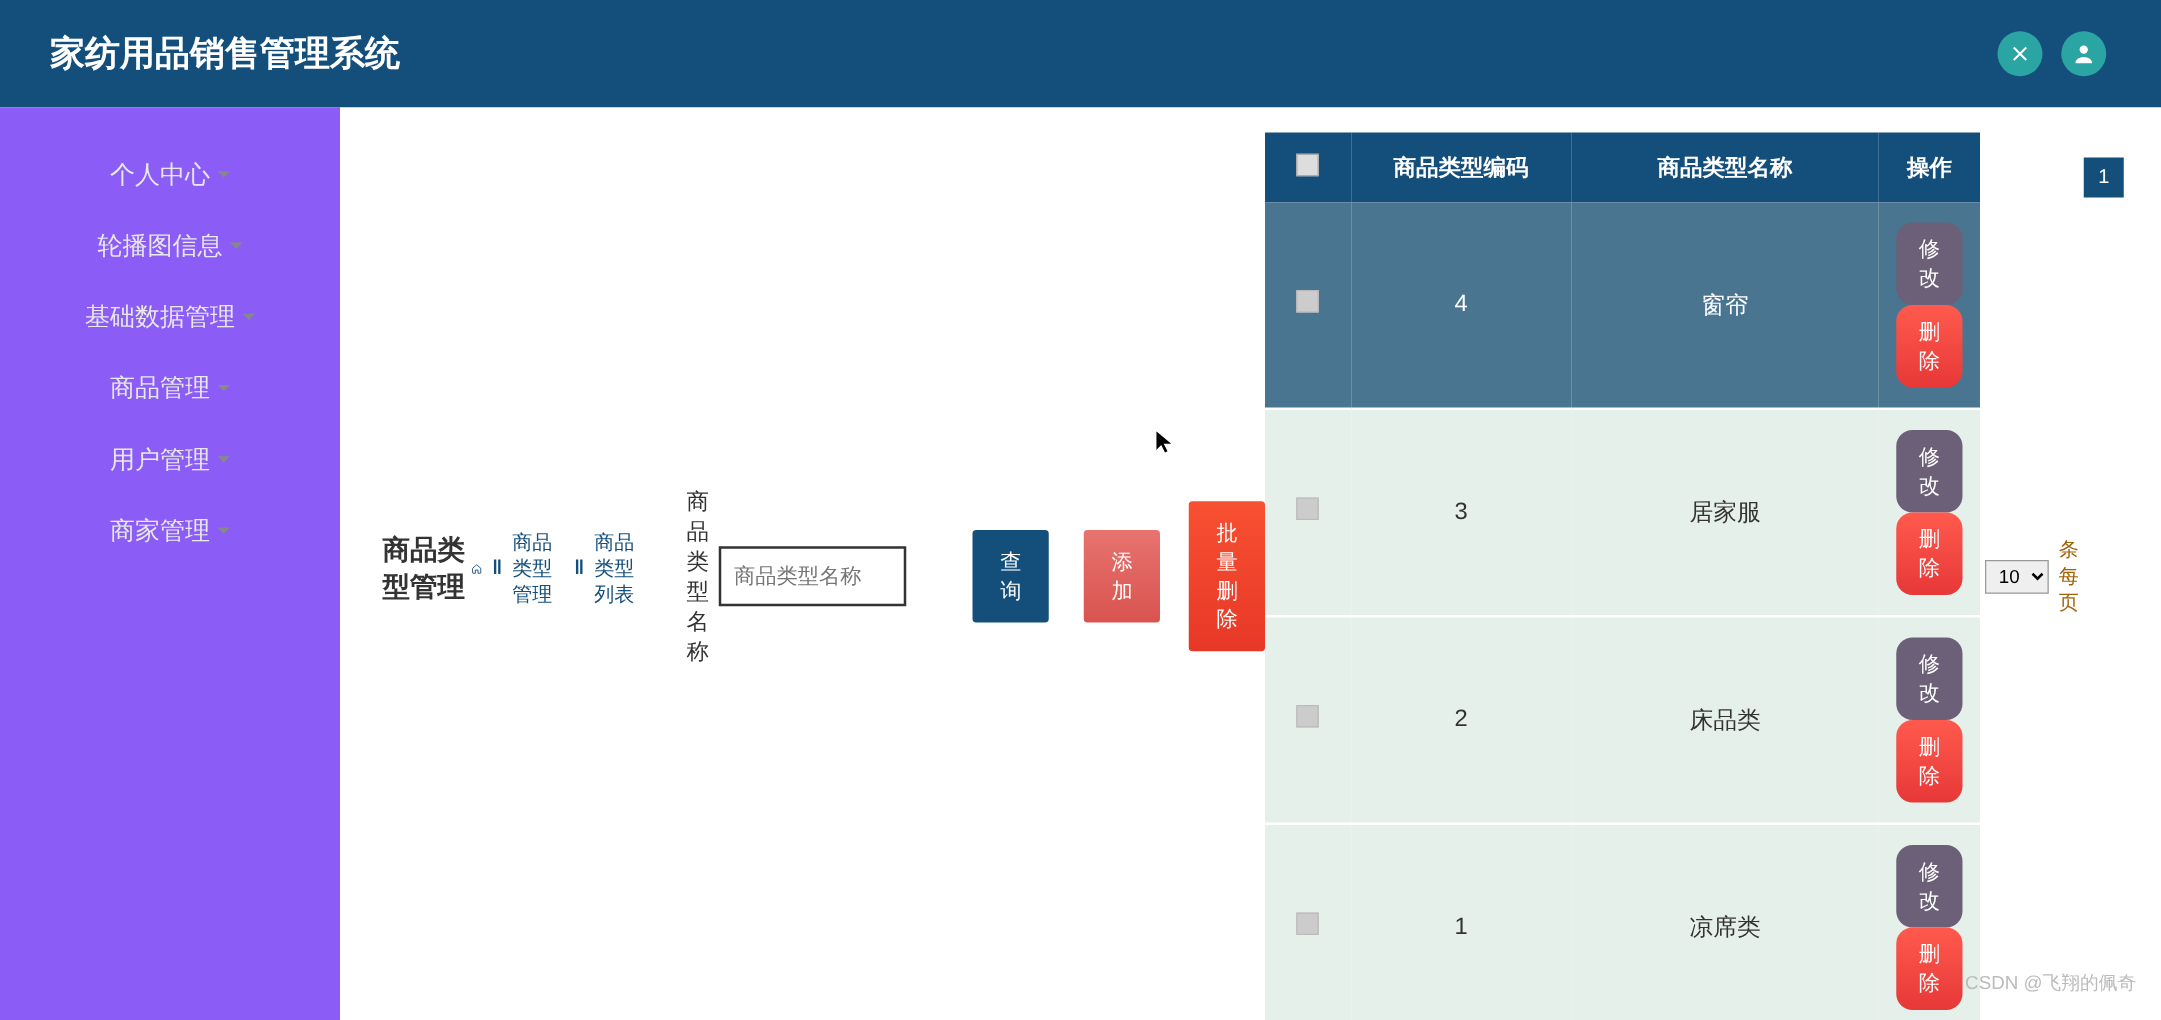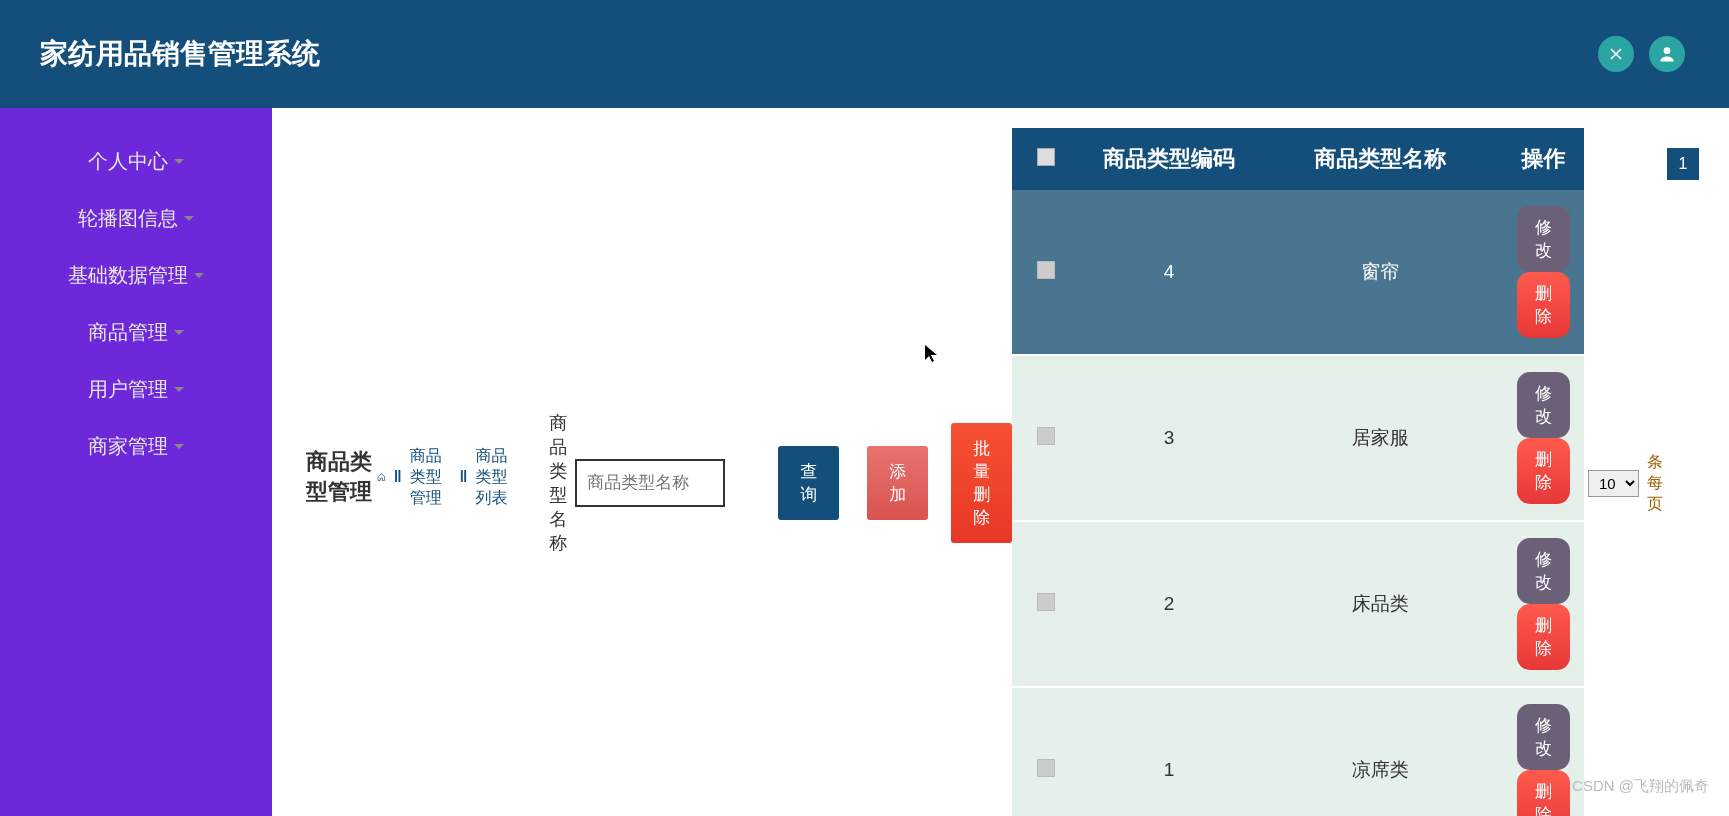--- a/index.html
+++ b/index.html
@@ -1,26 +1,26 @@
 <!DOCTYPE html>
 <html><head>
   <meta charset="utf-8">
   <style>
     * { box-sizing: border-box; margin: 0; padding: 0; }
     body { font-family: "Microsoft YaHei", sans-serif; background: #fff; width: 1729px; height: 816px; overflow: hidden; }
     
-    .header { background: #144f7c; height: 108px; display: flex; align-items: center; justify-content: space-between; padding: 0 44px 0 40px; }
+    .header { background: #144f7c; height: 86px; display: flex; align-items: center; justify-content: space-between; padding: 0 44px 0 40px; }
     .header-title { color: #fff; font-size: 28px; font-weight: bold; }
     .header-icons { display: flex; gap: 15px; }
     .icon-btn { width: 36px; height: 36px; border-radius: 50%; background: #2aa5a3; display: flex; align-items: center; justify-content: center; cursor: pointer; }
     .icon-btn svg { width: 20px; height: 20px; fill: #fff; }
     
     .body { display: flex; height: calc(816px - 86px); }
     
-    .sidebar { width: 272px; background: #6d28d9; display: flex; flex-direction: column; padding-top: 25px; }
+    .sidebar { width: 272px; background: #8b5cf6; display: flex; flex-direction: column; padding-top: 25px; }
     .sidebar-item { color: #e8e8e8; font-size: 20px; text-align: center; padding: 15px 0; cursor: pointer; display: flex; align-items: center; justify-content: center; }
     .caret { width: 0; height: 0; border-left: 5px solid transparent; border-right: 5px solid transparent; border-top: 5px solid #888; margin-left: 6px; }
     
     .main { flex: 1; background: #fff; padding: 20px 20px 0 20px; display: flex; flex-direction: row; }
     
     .page-header { display: flex; justify-content: space-between; align-items: center; padding: 0 12px 12px 14px; }
     .page-title { font-size: 22px; font-weight: bold; color: #333; }
     .breadcrumb { display: flex; align-items: center; color: #144f7c; font-size: 16px; gap: 8px; }
     .breadcrumb svg { width: 20px; height: 20px; fill: none; stroke: #144f7c; stroke-width: 2; }
     .bc-sep { color: #144f7c; font-weight: bold; }
@@ -30,21 +30,21 @@
     .filter-label { font-size: 18px; color: #333; margin-right: 0; }
     .filter-input { border: 2px solid #333; padding: 12px 10px; font-size: 17px; width: 150px; }
     .btn { border: none; padding: 14px 22px; font-size: 17px; color: #fff; cursor: pointer; border-radius: 3px; }
     .btn-query { background: #144f7c; margin-left: 45px; }
     .btn-add { background: linear-gradient(#e7736f, #d9534f); margin-left: 20px; text-align: right; }
     .btn-batch { background: linear-gradient(#f85032, #e73827); margin-left: 15px; }
     
     .table-wrap { padding: 0 0; }
     table { width: 100%; border-collapse: collapse; }
     thead tr { background: #144f7c; color: #fff; }
-    th { padding: 16px 10px; font-size: 22px; font-weight: bold; text-align: center; }
+    th { padding: 16px 10px; font-size: 18px; font-weight: bold; text-align: center; }
     td { padding: 16px 10px; font-size: 19px; text-align: center; color: #333; }
     tbody tr { background: #e6f0ea; border-bottom: 2px solid #fff; }
     tbody tr.hovered { background: #4a7590; color: #fff; }
     tbody tr.hovered td { color: #fff; }
     .chk { width: 18px; height: 18px; background: #ccc; display: inline-block; border: 1px solid #bbb; }
     thead .chk { background: #ddd; border-color: #aaa; }
     
     .btn-sm { border: none; padding: 10px 18px; font-size: 17px; color: #fff; cursor: pointer; border-radius: 13px; margin: 0 4px; }
     .btn-edit { background: #6c6078; }
     .btn-del { background: linear-gradient(#ff5a4d, #e73838); }

